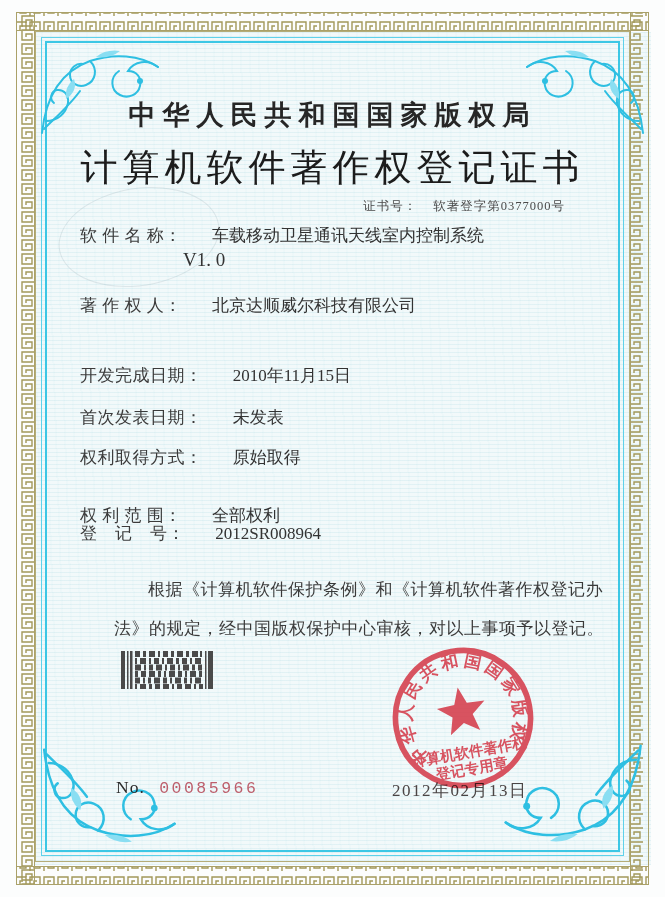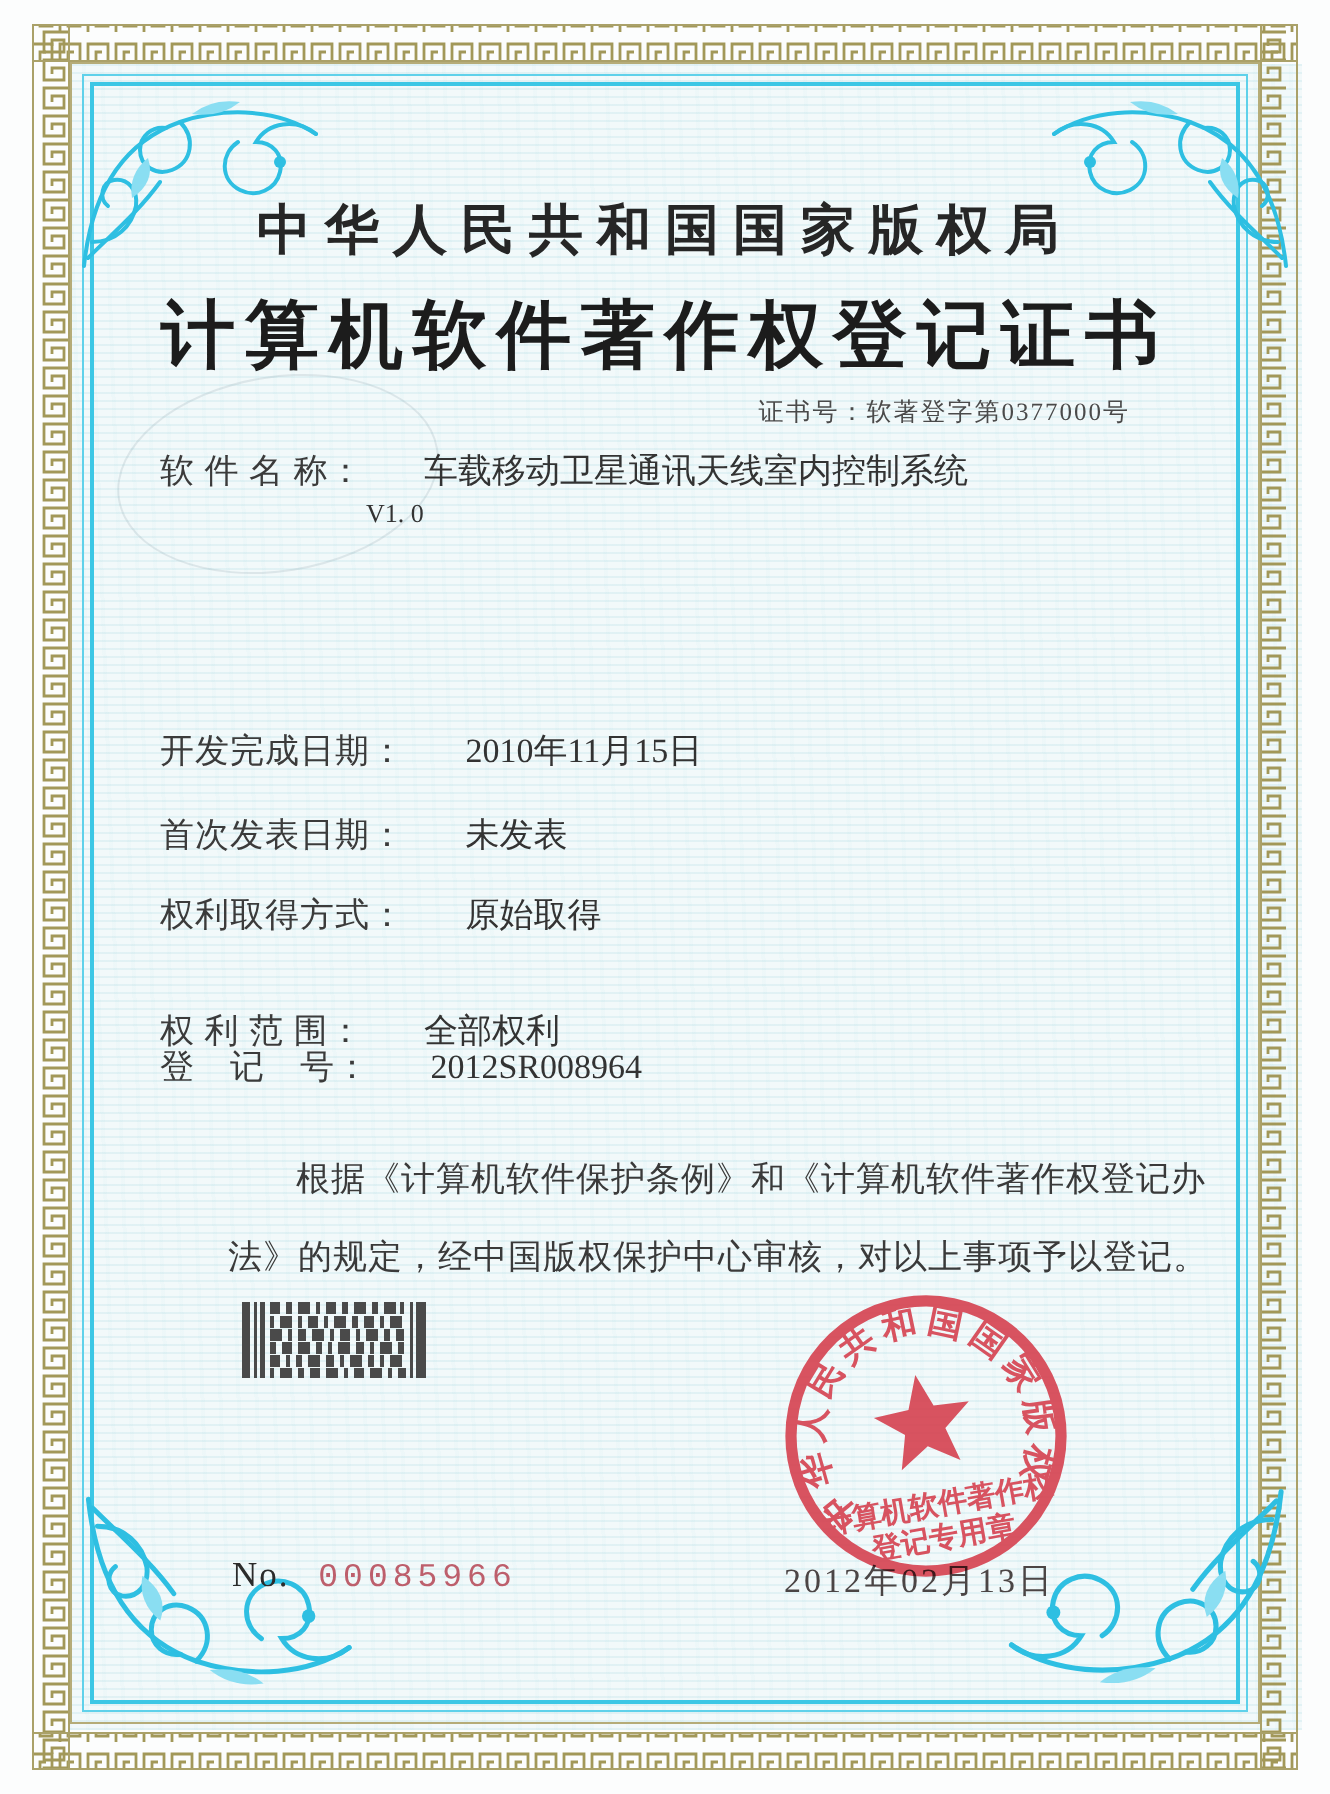--- a/index.html
+++ b/index.html
@@ -29,30 +29,30 @@
     border:1px solid rgba(140,165,172,0.22);border-radius:50%;
     transform:rotate(-9deg);z-index:1;
   }
   .content{position:absolute;left:0;top:0;width:665px;height:897px;z-index:4;}
   .authority{
     position:absolute;left:0;right:0;top:97px;text-align:center;
     font-size:27px;font-weight:bold;letter-spacing:7px;color:#262626;
   }
   .cert-title{
     position:absolute;left:0;right:0;top:143px;text-align:center;
-    font-size:37px;font-weight:bold;letter-spacing:5px;color:#1c1c1c;
+    font-size:37px;font-weight:normal;letter-spacing:5px;color:#1c1c1c;
   }
   .cert-no{
     position:absolute;right:100px;top:198px;font-size:12.5px;color:#4a4a4a;letter-spacing:1px;
   }
-  .cert-no .val{text-align:right;}
+  .cert-no .val{margin-left:16px;text-align:right;}
   .row{position:absolute;left:80px;font-size:17px;white-space:nowrap;}
   .row .lbl{letter-spacing:0.5px;color:#3b3b3b;}
   .row .val{margin-left:26px;color:#333;}
-  .version{position:absolute;left:183px;top:249px;font-size:13px;color:#333;}
+  .version{position:absolute;left:183px;top:249px;font-size:19px;color:#333;}
   .statement{
     position:absolute;left:78px;top:570px;width:522px;
     font-size:17px;line-height:39px;text-indent:2em;color:#3a3a3a;letter-spacing:0.5px;margin-left:36px;
   }
   .barcode{position:absolute;left:121px;top:651px;}
   .seal{
     position:absolute;left:388px;top:643px;width:150px;height:150px;
     transform:rotate(-10deg);opacity:0.9;mix-blend-mode:multiply;z-index:6;
   }
   .seal-date{
@@ -150,20 +150,24 @@
     <div class="cert-no">
       <span class="lbl">证书号：</span><span class="val">软著登字第0377000号</span>
     </div>
 
     <div class="row" style="top:224px">
       <span class="lbl">软 件 名 称：</span>
       <span class="val">车载移动卫星通讯天线室内控制系统</span>
     </div>
     <div class="version">V1. 0</div>
 
+    <div class="row" style="top:294px">
+      <span class="lbl">著 作 权 人：</span>
+      <span class="val">北京达顺威尔科技有限公司</span>
+    </div>
 
     <div class="row" style="top:364px">
       <span class="lbl">开发完成日期：</span>
       <span class="val">2010年11月15日</span>
     </div>
 
     <div class="row" style="top:446px">
       <span class="lbl">权利取得方式：</span>
       <span class="val">原始取得</span>
     </div>

